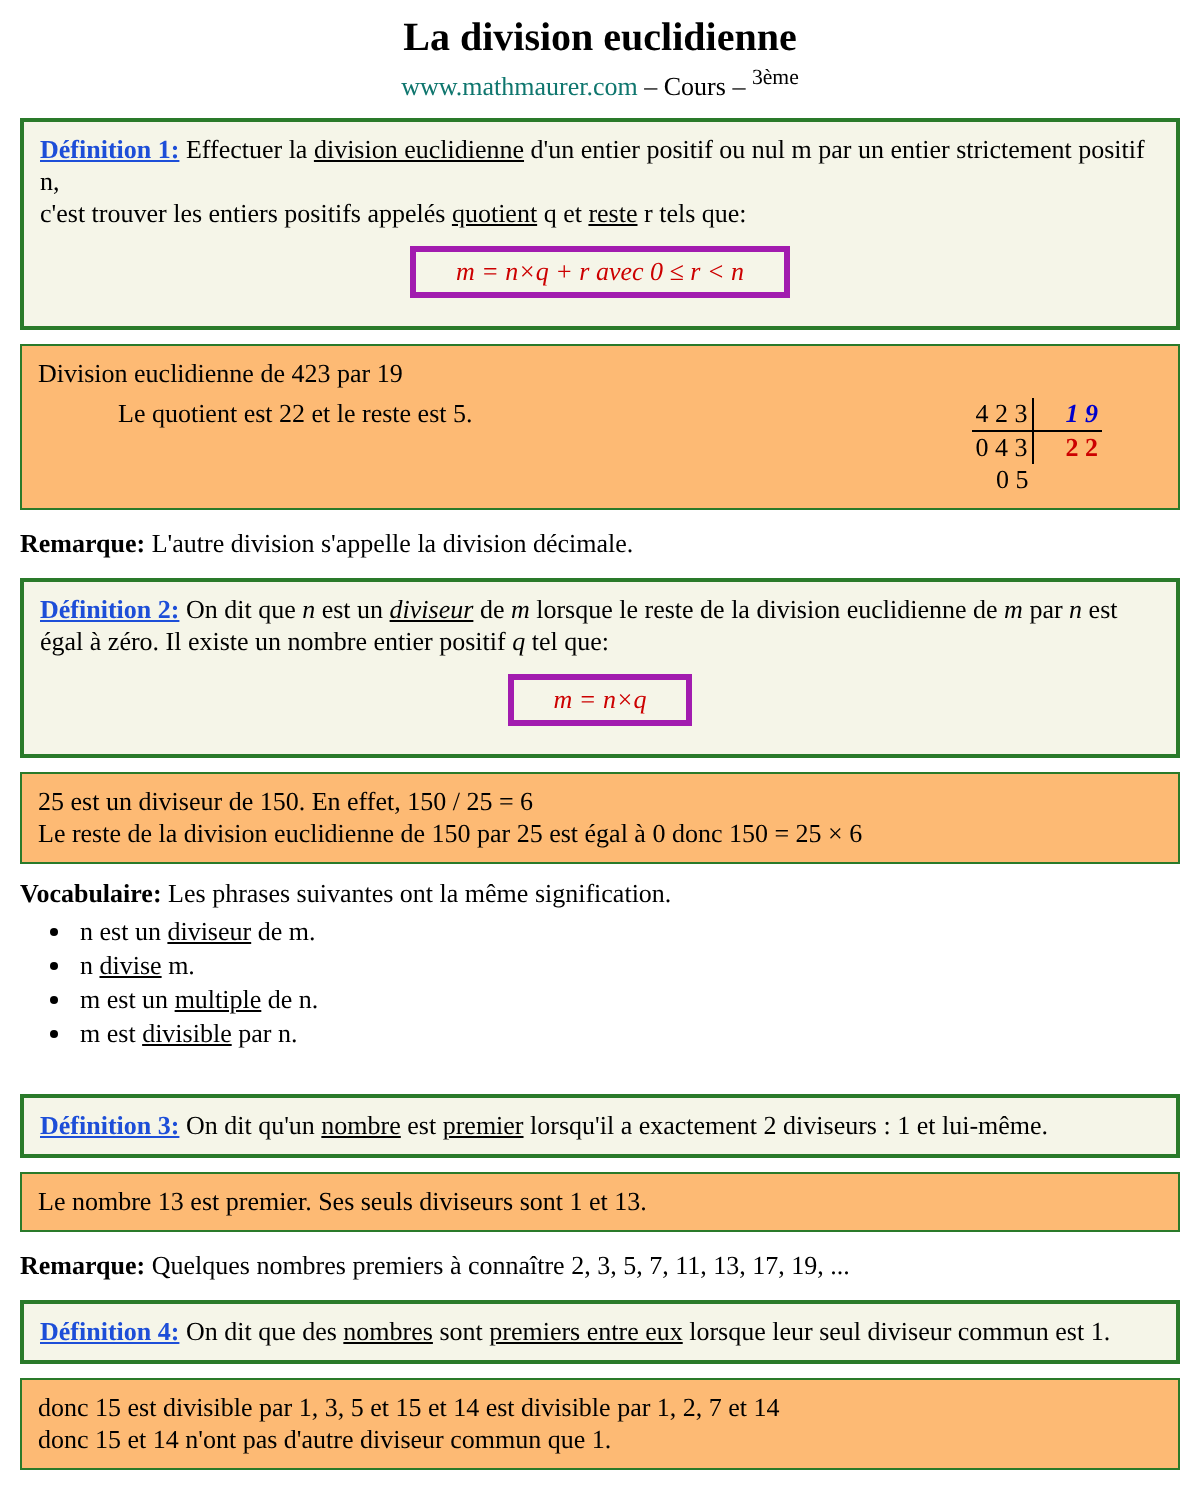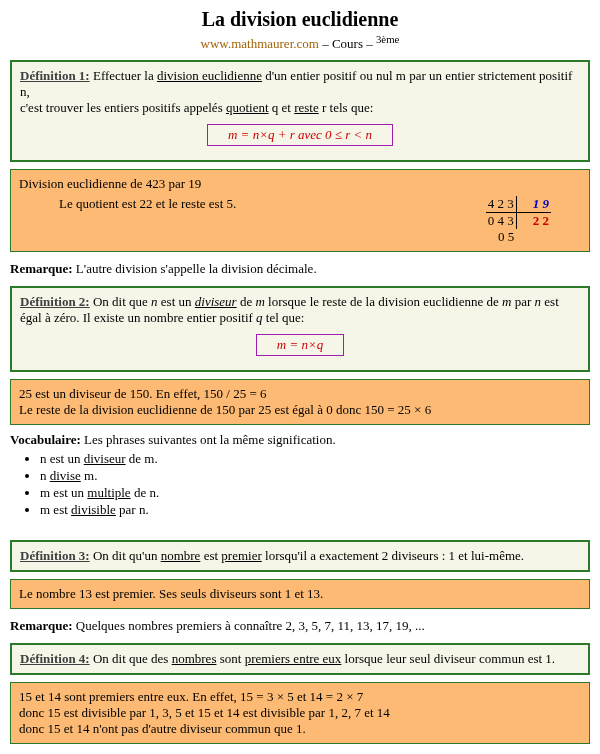--- a/index.html
+++ b/index.html
@@ -18,21 +18,21 @@
       font-weight: bold;
       margin-bottom: 2px;
     }
     .page-subtitle {
       text-align: center;
       font-size: 13px;
       margin-bottom: 8px;
       color: #000;
     }
     .page-subtitle a, .subtitle-link {
-      color: #a16207;
+      color: #0f766e;
       text-decoration: none;
     }
     .definition-box {
       border: 2px solid #2a7a2a;
       background: #f5f5e8;
       padding: 6px 8px;
       margin-bottom: 7px;
     }
     .example-box {
       border: 1px solid #2a7a2a;
@@ -40,23 +40,23 @@
       margin-bottom: 7px;
       background: #fdba74;
     }
     .remark-line {
       margin-bottom: 7px;
       padding: 2px 0;
     }
     .vocab-section {
       margin-bottom: 22px;
     }
-    .red { color: #404040; }
+    .red { color: #1d4ed8; }
     .formula-box {
-      border: 1px solid #a21caf;
+      border: 3px solid #a21caf;
       color: #cc0000;
       display: inline-block;
       padding: 2px 20px;
       margin: 4px auto;
       font-style: italic;
     }
     .formula-center {
       text-align: center;
       margin: 4px 0;
     }
@@ -210,16 +210,15 @@
   <span class="remark-label">Remarque:</span><span> Quelques nombres premiers à connaître  2, 3, 5, 7, 11, 13, 17, 19, ...</span>
 </div>
 
 <div class="definition-box">
   <div>
     <span class="def-label red">Définition 4:</span><span> On dit que des </span><span class="underline">nombres</span><span> sont </span><span class="underline">premiers entre eux</span><span> lorsque leur seul diviseur commun est 1.</span>
   </div>
 </div>
 
 <div class="example-box">
-  <div>15 et  14 sont premiers entre eux. En effet, 15 = 3 × 5  et  14 = 2 × 7</div>
   <div>donc 15 est divisible par 1, 3, 5 et  15  et  14 est divisible par 1, 2, 7 et 14</div>
   <div>donc 15 et 14 n'ont pas d'autre diviseur commun que 1.</div>
 </div>
 
 </body></html>

